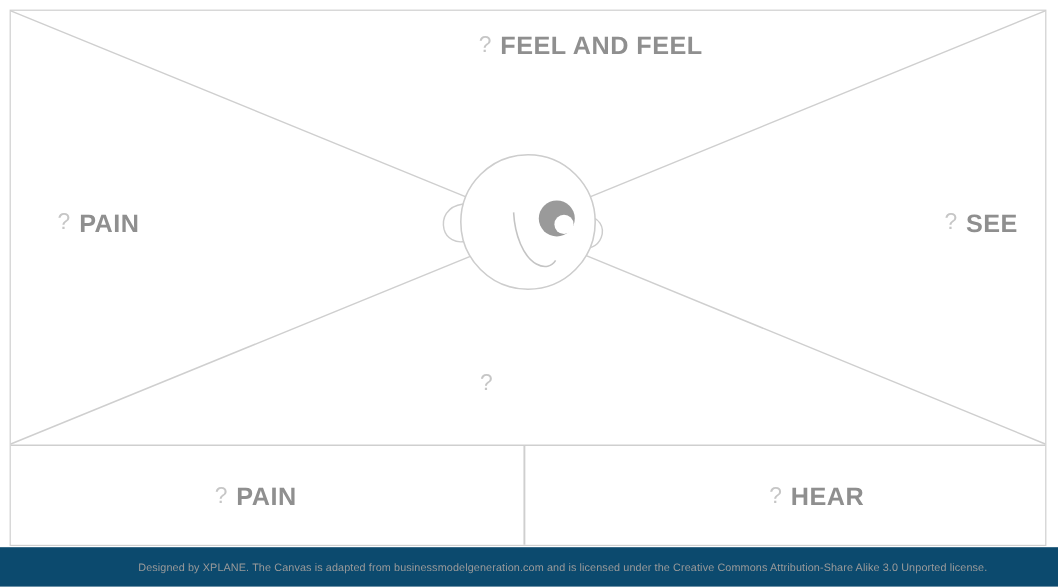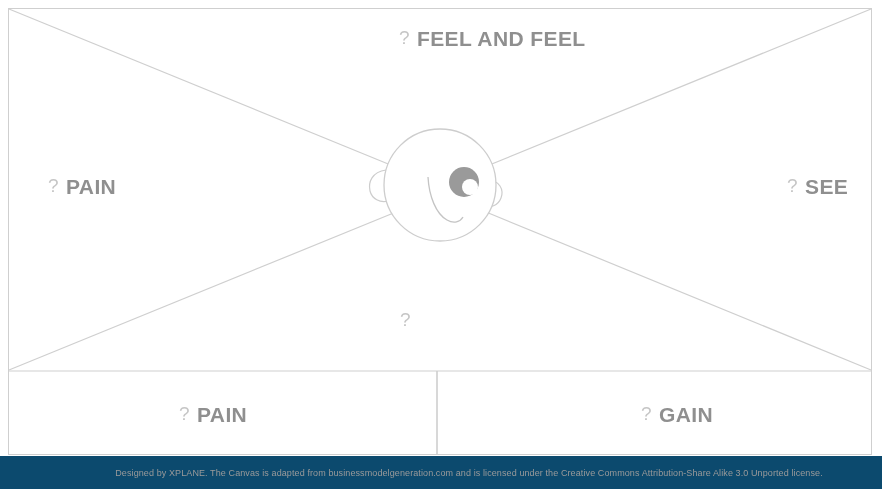--- a/index.html
+++ b/index.html
@@ -152,20 +152,20 @@
     <span class="qmark">?</span>
   </div>
 
   <div class="cell-label" id="label-pain">
     <span class="qmark">?</span>
     <span>PAIN</span>
   </div>
 
   <div class="cell-label" id="label-gain">
     <span class="qmark">?</span>
-    <span>GAIN</span>
+    <span>HEAR</span>
   </div>
 
   <div class="footer-band">
     <span class="footer-text">Designed by XPLANE. The Canvas is adapted from businessmodelgeneration.com and is licensed under the Creative Commons Attribution-Share Alike 3.0 Unported license.</span>
   </div>
 
 </div>
 
 </body></html>

